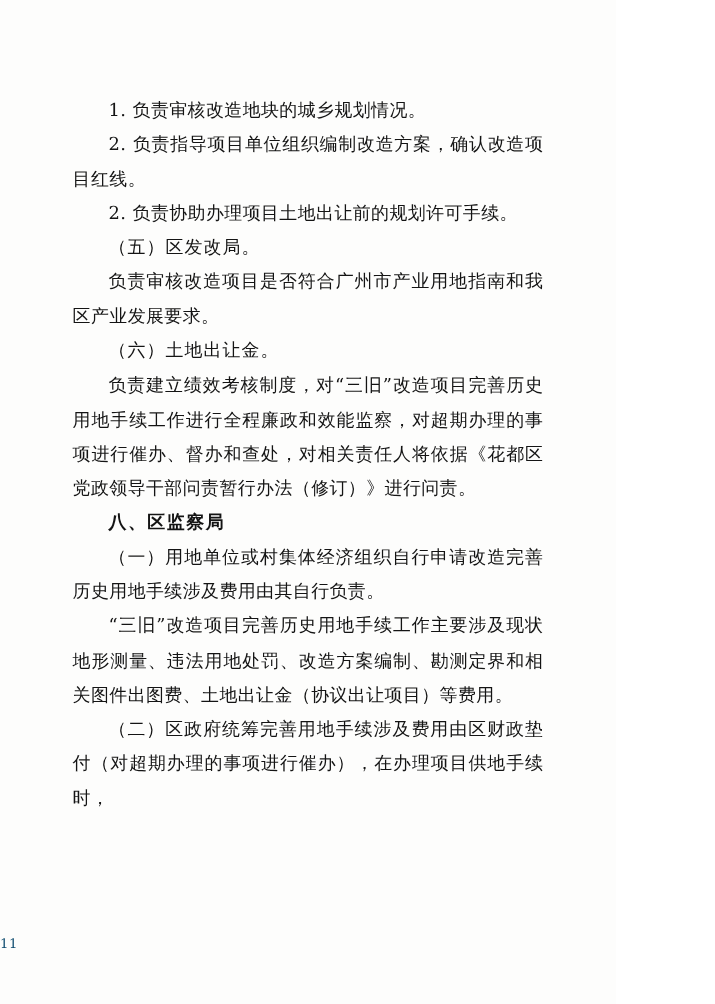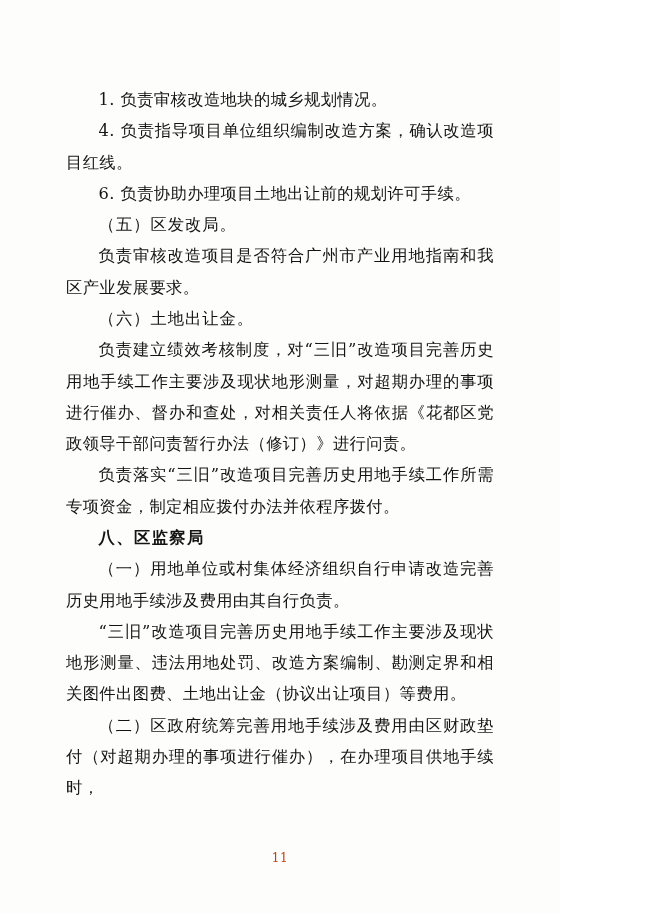--- a/index.html
+++ b/index.html
@@ -42,41 +42,40 @@
   }
   .para.heading {
     font-weight: bold;
     letter-spacing: 1.4px;
   }
   .page-number {
     position: absolute;
     left: 0;
     right: 0;
     bottom: 48px;
-    text-align: center;
+    text-align: left;
     font-size: 12px;
     font-family: "DejaVu Serif", "Liberation Serif", serif;
-    color: #c2410c;
+    color: #0c4a6e;
     letter-spacing: 0.5px;
   }
 </style>
 </head>
 <body>
 
 <div class="page">
 
   <div class="doc-body">
     <p class="para">1. 负责审核改造地块的城乡规划情况。</p>
-    <p class="para">4. 负责指导项目单位组织编制改造方案，确认改造项目红线。</p>
-    <p class="para">6. 负责协助办理项目土地出让前的规划许可手续。</p>
+    <p class="para">2. 负责指导项目单位组织编制改造方案，确认改造项目红线。</p>
+    <p class="para">2. 负责协助办理项目土地出让前的规划许可手续。</p>
     <p class="para bold">（五）区发改局。</p>
     <p class="para">负责审核改造项目是否符合广州市产业用地指南和我区产业发展要求。</p>
     <p class="para bold">（六）土地出让金。</p>
-    <p class="para">负责建立绩效考核制度，对“三旧”改造项目完善历史用地手续工作主要涉及现状地形测量，对超期办理的事项进行催办、督办和查处，对相关责任人将依据《花都区党政领导干部问责暂行办法（修订）》进行问责。</p>
-    <p class="para">负责落实“三旧”改造项目完善历史用地手续工作所需专项资金，制定相应拨付办法并依程序拨付。</p>
+    <p class="para">负责建立绩效考核制度，对“三旧”改造项目完善历史用地手续工作进行全程廉政和效能监察，对超期办理的事项进行催办、督办和查处，对相关责任人将依据《花都区党政领导干部问责暂行办法（修订）》进行问责。</p>
     <p class="para heading">八、区监察局</p>
     <p class="para">（一）用地单位或村集体经济组织自行申请改造完善历史用地手续涉及费用由其自行负责。</p>
     <p class="para">“三旧”改造项目完善历史用地手续工作主要涉及现状地形测量、违法用地处罚、改造方案编制、勘测定界和相关图件出图费、土地出让金（协议出让项目）等费用。</p>
     <p class="para">（二）区政府统筹完善用地手续涉及费用由区财政垫付（对超期办理的事项进行催办），在办理项目供地手续时，</p>
   </div>
 
   <div class="page-number">11</div>
 
 </div>
 

